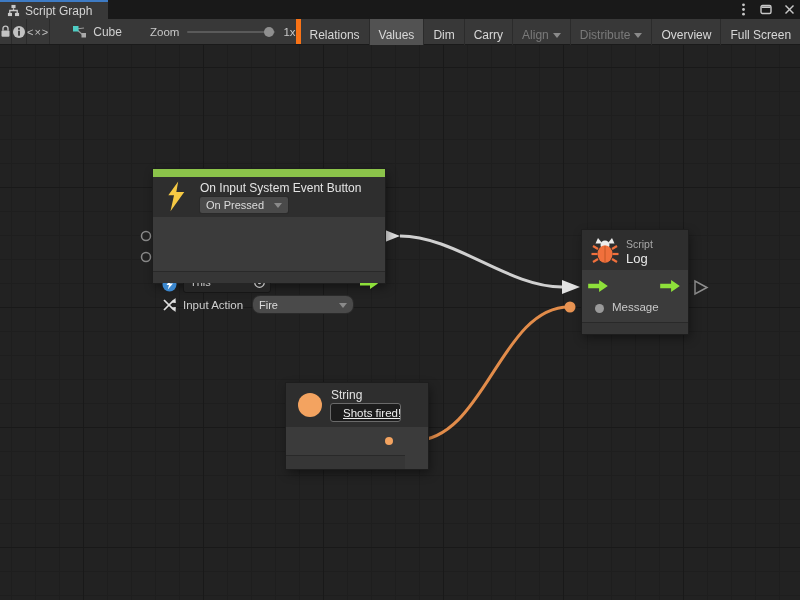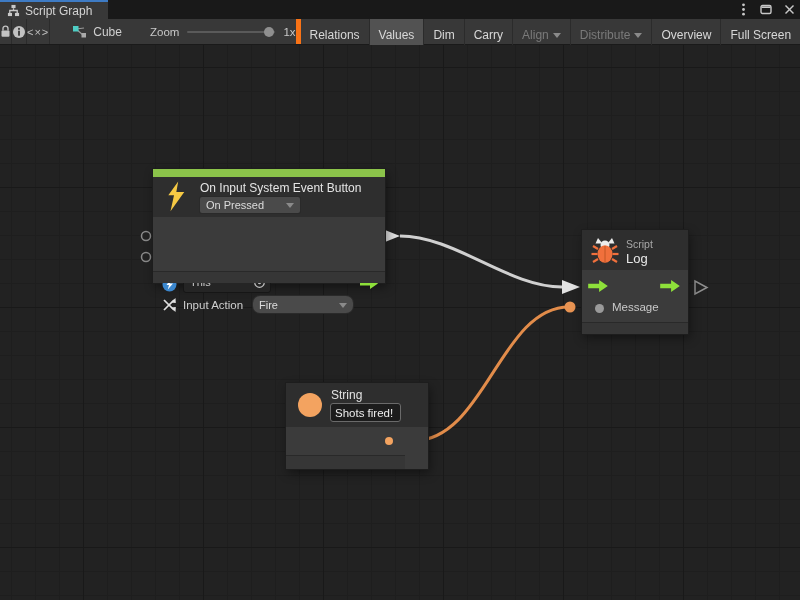--- a/index.html
+++ b/index.html
@@ -71,21 +71,21 @@
   .event .bar { height:8px; background:var(--accent-green,#8bc34a); }
   .event .header { height:40px; }
   .event .bolt { position:absolute; left:12px; top:4px; }
   .event .title { position:absolute; left:47px; top:4px; font-size:12px; color:#e4e4e4; white-space:nowrap; }
   .dropdown {
     position:absolute; background:#4a4a4a; border-radius:2px; color:#dddddd;
     font-size:11px; display:flex; align-items:center; padding:0 6px; gap:6px;
     box-shadow:0 0 0 1px #2a2a2a;
   }
   .dropdown .dd-label { flex:1; white-space:nowrap; }
-  .event .evt-dd { left:47px; top:20px; width:100px; height:16px; }
+  .event .evt-dd { left:47px; top:20px; width:88px; height:16px; }
   .event .body { position:absolute; left:0; top:48px; width:232px; height:54px; }
   .event .row1-icon { position:absolute; left:9px; top:59.5px; }
   .this-field {
     position:absolute; left:30px; top:58px; width:88px; height:18px;
     background:#252525; border:1px solid #161616; border-radius:3px;
     display:flex; align-items:flex-start; padding:0 4px 0 6px;
     font-size:11px; color:#c8c8c8;
   }
   .this-field .tf-label { flex:1; }
   .event .row2-icon { position:absolute; left:9px; top:80px; }
@@ -108,22 +108,22 @@
   .debug .footer { position:absolute; left:0; top:92px; width:106px; height:12px; }
 
   
   .node.string { left:286px; top:338px; width:142px; height:86px; }
   .string .header { height:44px; }
   .string .str-icon { position:absolute; left:12px; top:10px; width:24px; height:24px; border-radius:50%; background:var(--accent-orange,#f3a360); }
   .string .title { position:absolute; left:45px; top:5px; font-size:12px; color:#e2e2e2; }
   .string .str-field {
     position:absolute; left:44px; top:20px; width:71px; height:19px;
     background:#1c1c1c; border:1px solid #6a6a6a; border-radius:3px;
-    font-size:11.5px; color:#ececec; display:flex; align-items:center; padding:0 4px;
-    white-space:nowrap; overflow:hidden;
+    font-size:11.5px; color:#ececec; display:flex; align-items:center; padding:0 12px;
+    white-space:nowrap; overflow:hidden;text-decoration:underline;
   }
   .string .body { position:absolute; left:0; top:44px; width:119px; height:28px; }
   .string .out-dot { position:absolute; left:99px; top:10px; width:8px; height:8px; border-radius:50%; background:var(--accent-orange,#f3a360); }
   .string .footer { position:absolute; left:0; top:72px; width:119px; height:14px; }
 
   svg { display:block; }
 </style>
 </head>
 <body>
 

